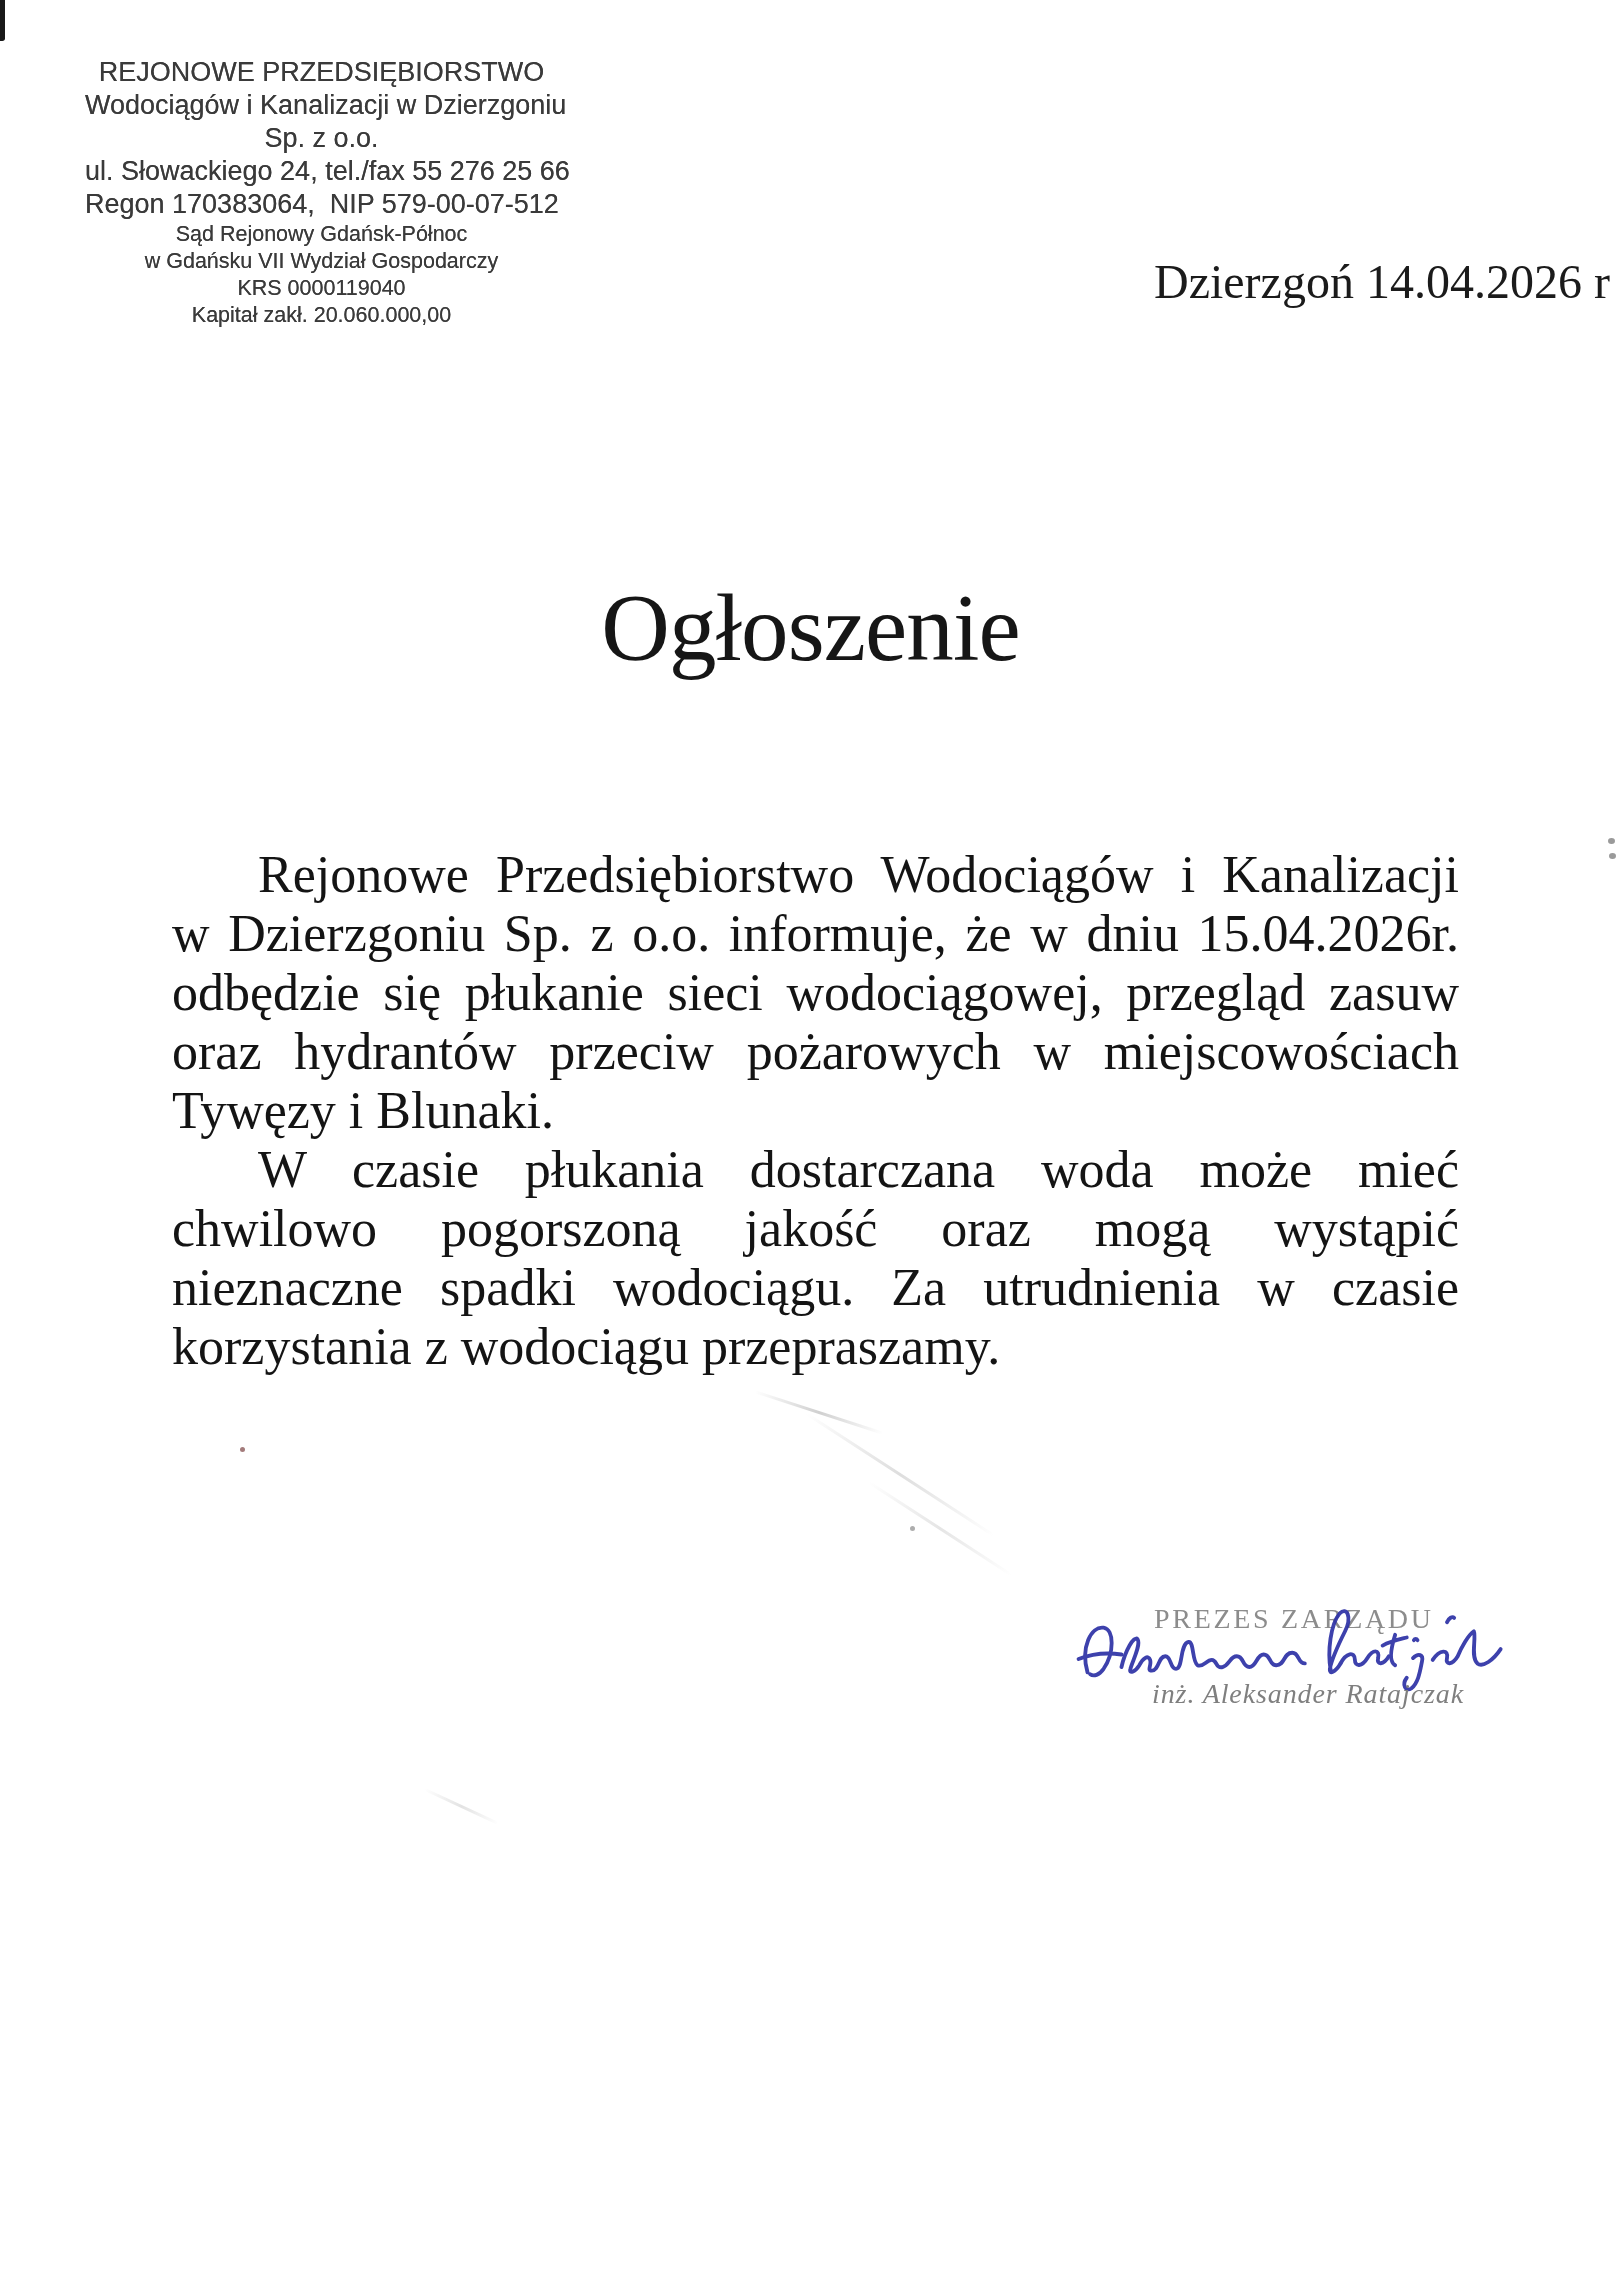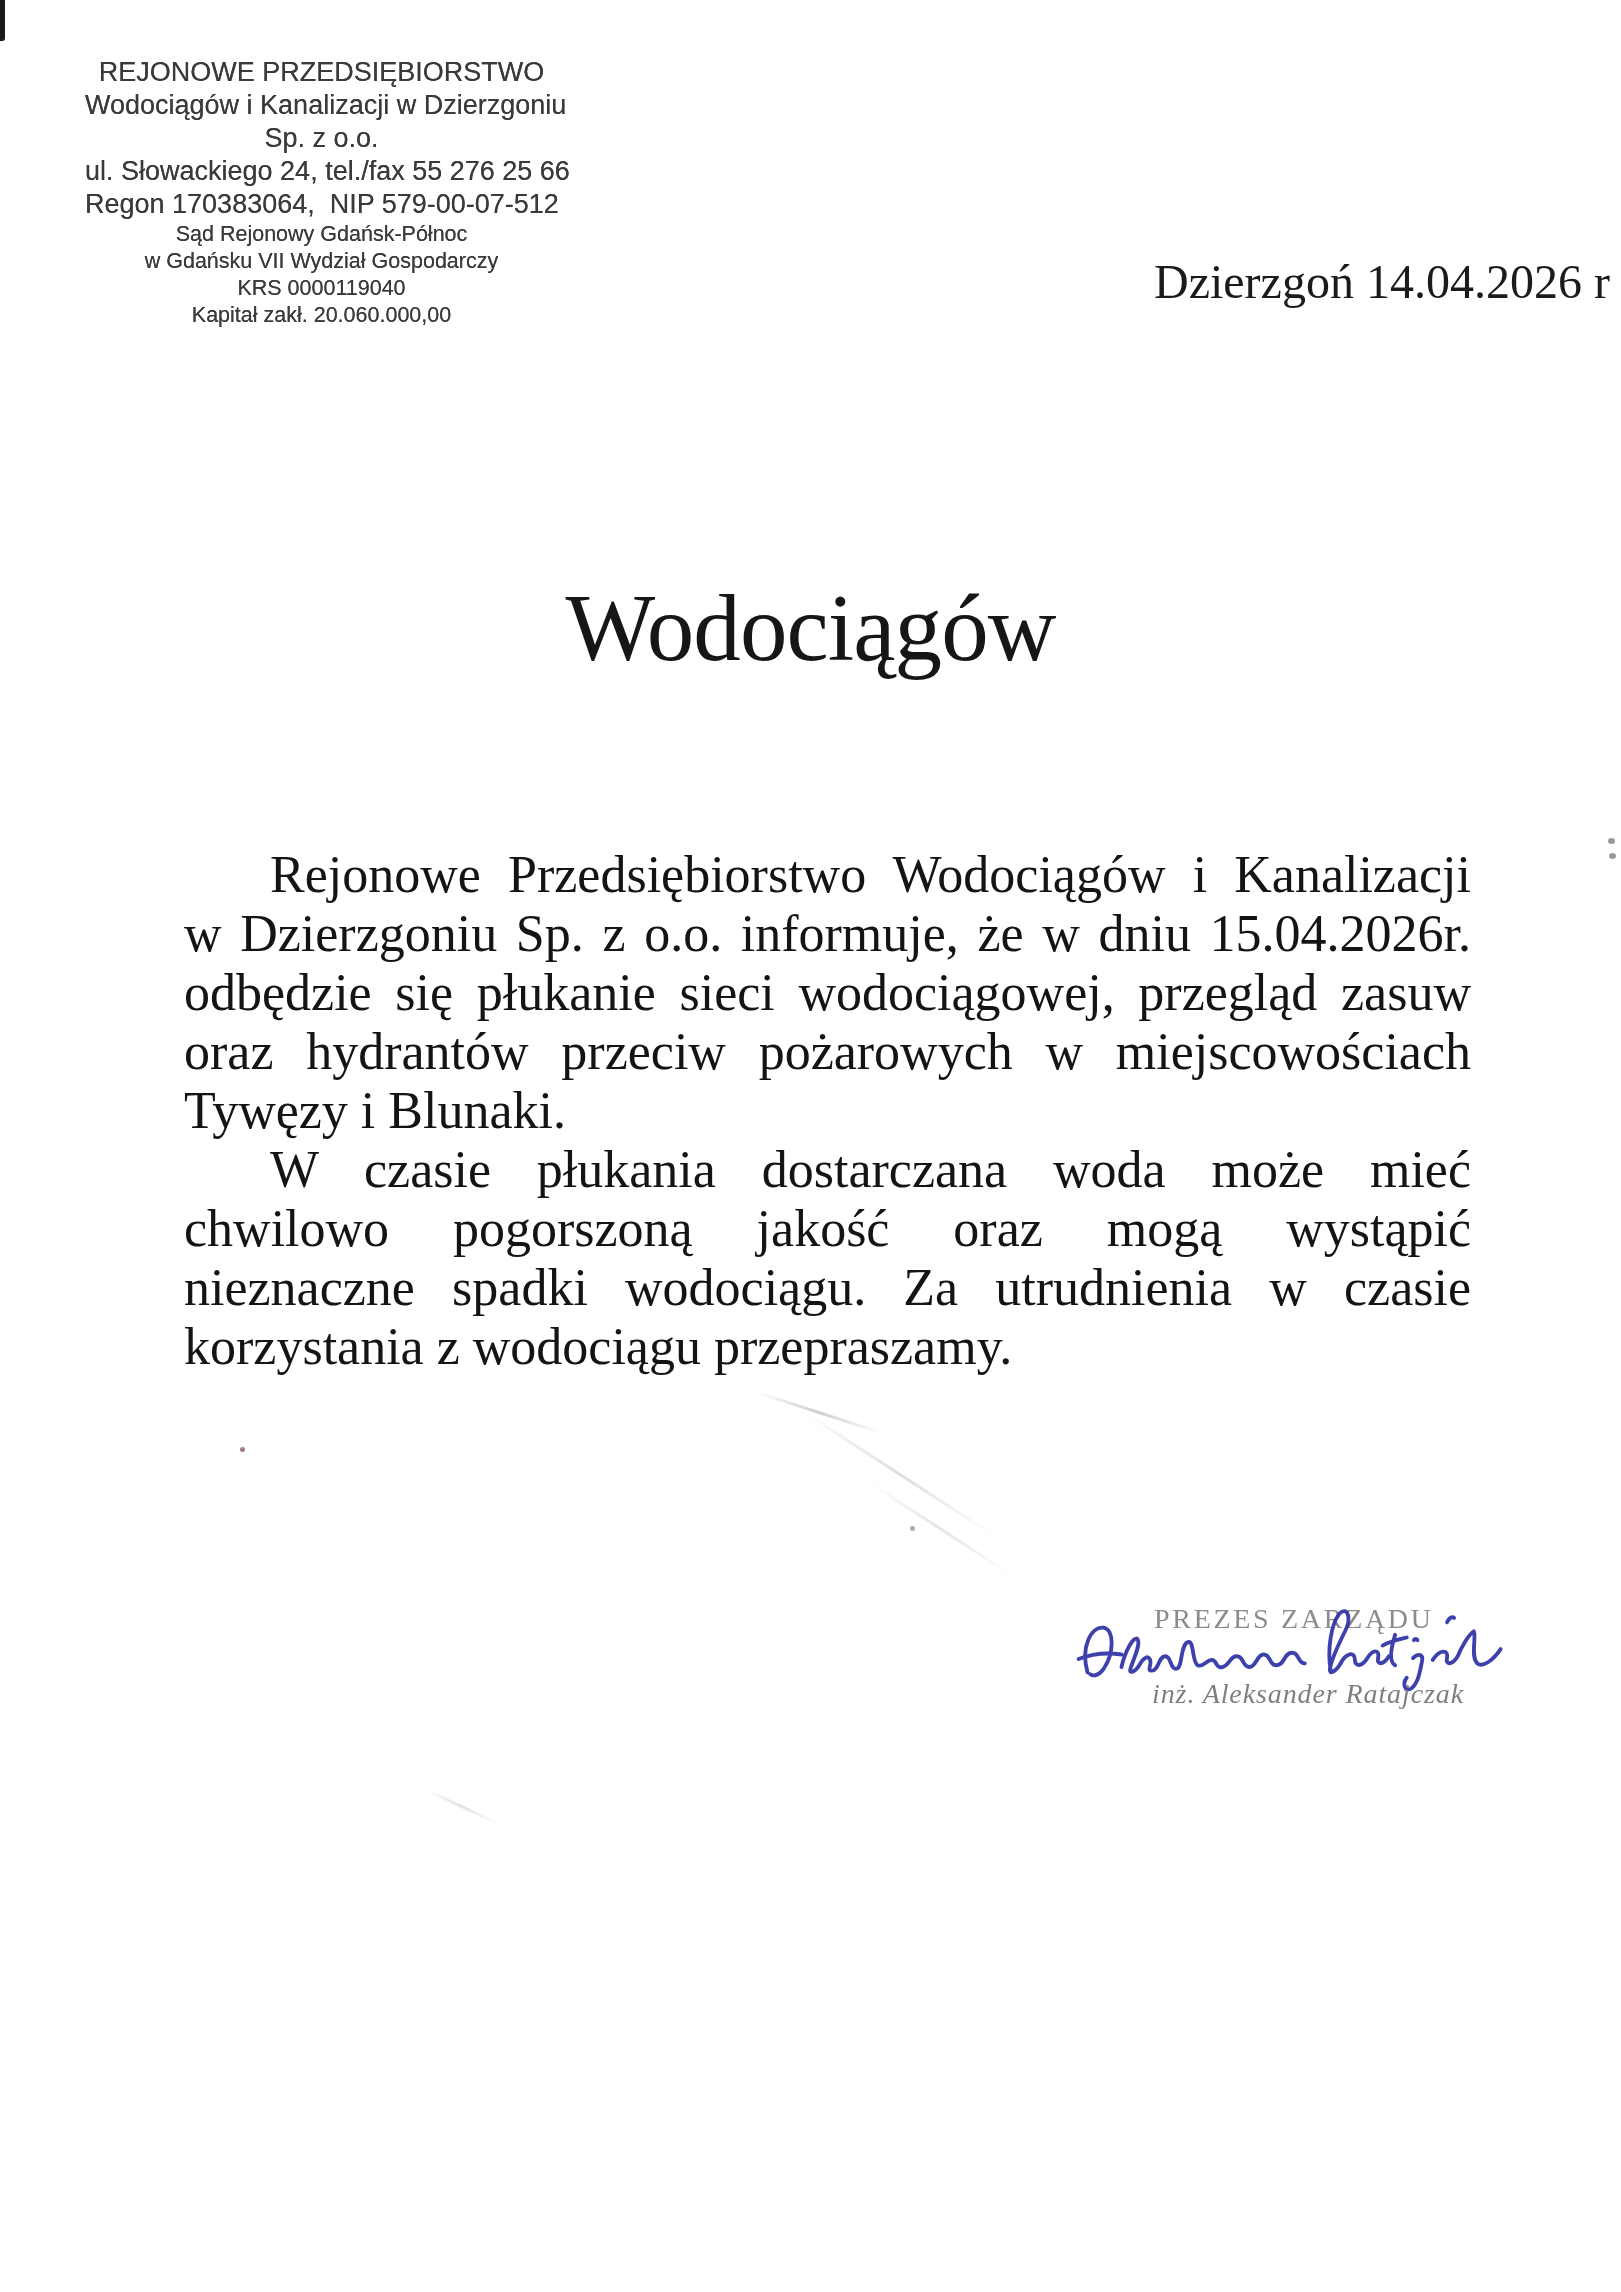--- a/index.html
+++ b/index.html
@@ -46,21 +46,21 @@
     text-align: center;
     font-size: 95px;
     line-height: 1.05;
     color: #161616;
     letter-spacing: -0.9px;
   }
 
   
   .body-text {
     position: absolute;
-    left: 184px;
+    left: 172px;
     top: 845px;
     width: 1287px;
     font-size: 52px;
     line-height: 59px;
     color: #141414;
     font-family: Liberation Serif, serif;
   }
   .bline { text-align: justify; text-align-last: justify; }
   .bline.indent { text-indent: 86px; }
   .bline.end { text-align-last: left; }
@@ -128,21 +128,21 @@
     <div class="lh-lg">ul. Słowackiego 24, tel./fax 55 276 25 66</div>
     <div class="lh-lg">Regon 170383064, &nbsp;NIP 579-00-07-512</div>
     <div class="lh-sm">Sąd Rejonowy Gdańsk-Północ</div>
     <div class="lh-sm">w Gdańsku VII Wydział Gospodarczy</div>
     <div class="lh-sm">KRS 0000119040</div>
     <div class="lh-sm">Kapitał zakł. 20.060.000,00</div>
   </div>
 
   <div class="dateline">Dzierzgoń 14.04.2026 r</div>
 
-  <div class="doc-title">Wodociągów</div>
+  <div class="doc-title">Ogłoszenie</div>
 
   <div class="body-text">
     <div class="bline indent">Rejonowe Przedsiębiorstwo Wodociągów i Kanalizacji</div>
     <div class="bline">w Dzierzgoniu Sp. z o.o. informuje, że w dniu 15.04.2026r.</div>
     <div class="bline">odbędzie się płukanie sieci wodociągowej, przegląd zasuw</div>
     <div class="bline">oraz hydrantów przeciw pożarowych w miejscowościach</div>
     <div class="bline end">Tywęzy i Blunaki.</div>
     <div class="bline indent">W czasie płukania dostarczana woda może mieć</div>
     <div class="bline">chwilowo pogorszoną jakość oraz mogą wystąpić</div>
     <div class="bline">nieznaczne spadki wodociągu. Za utrudnienia w czasie</div>

